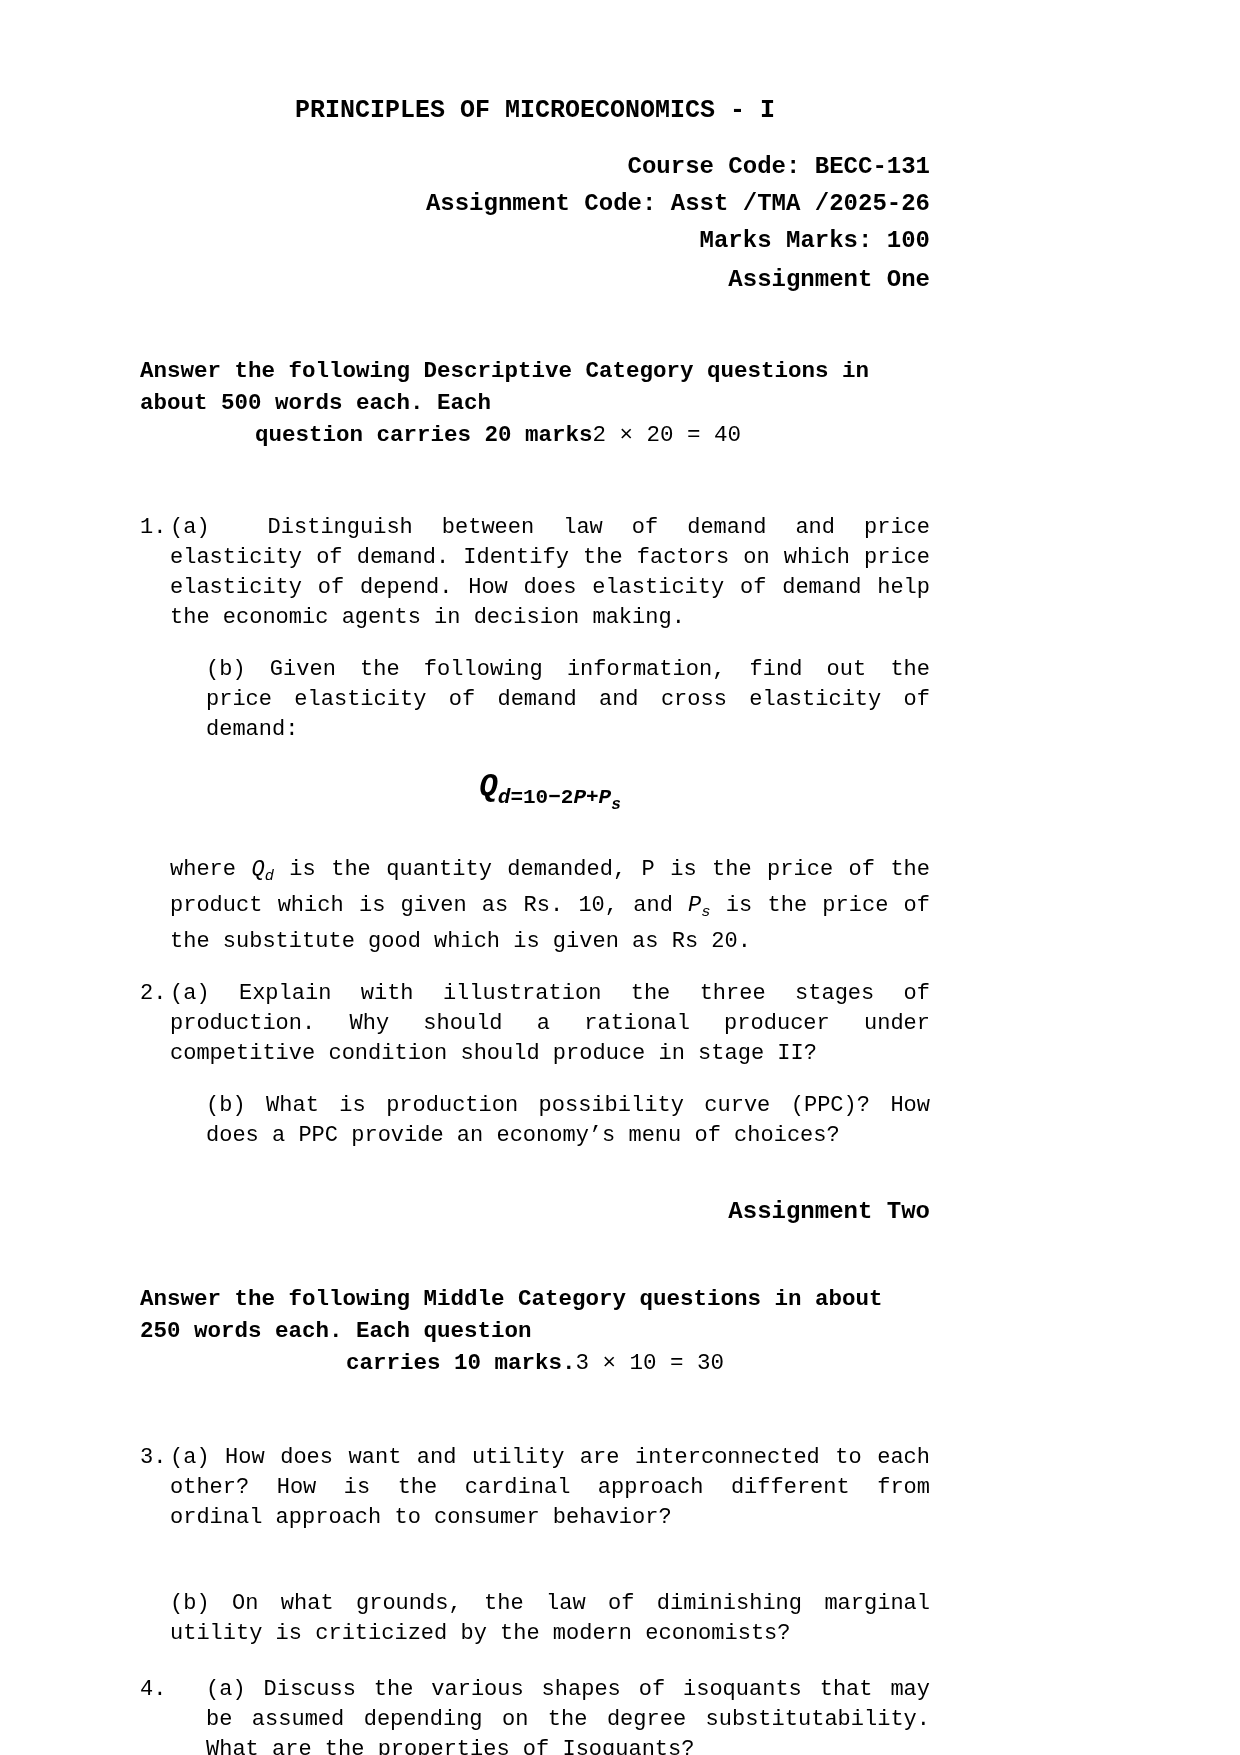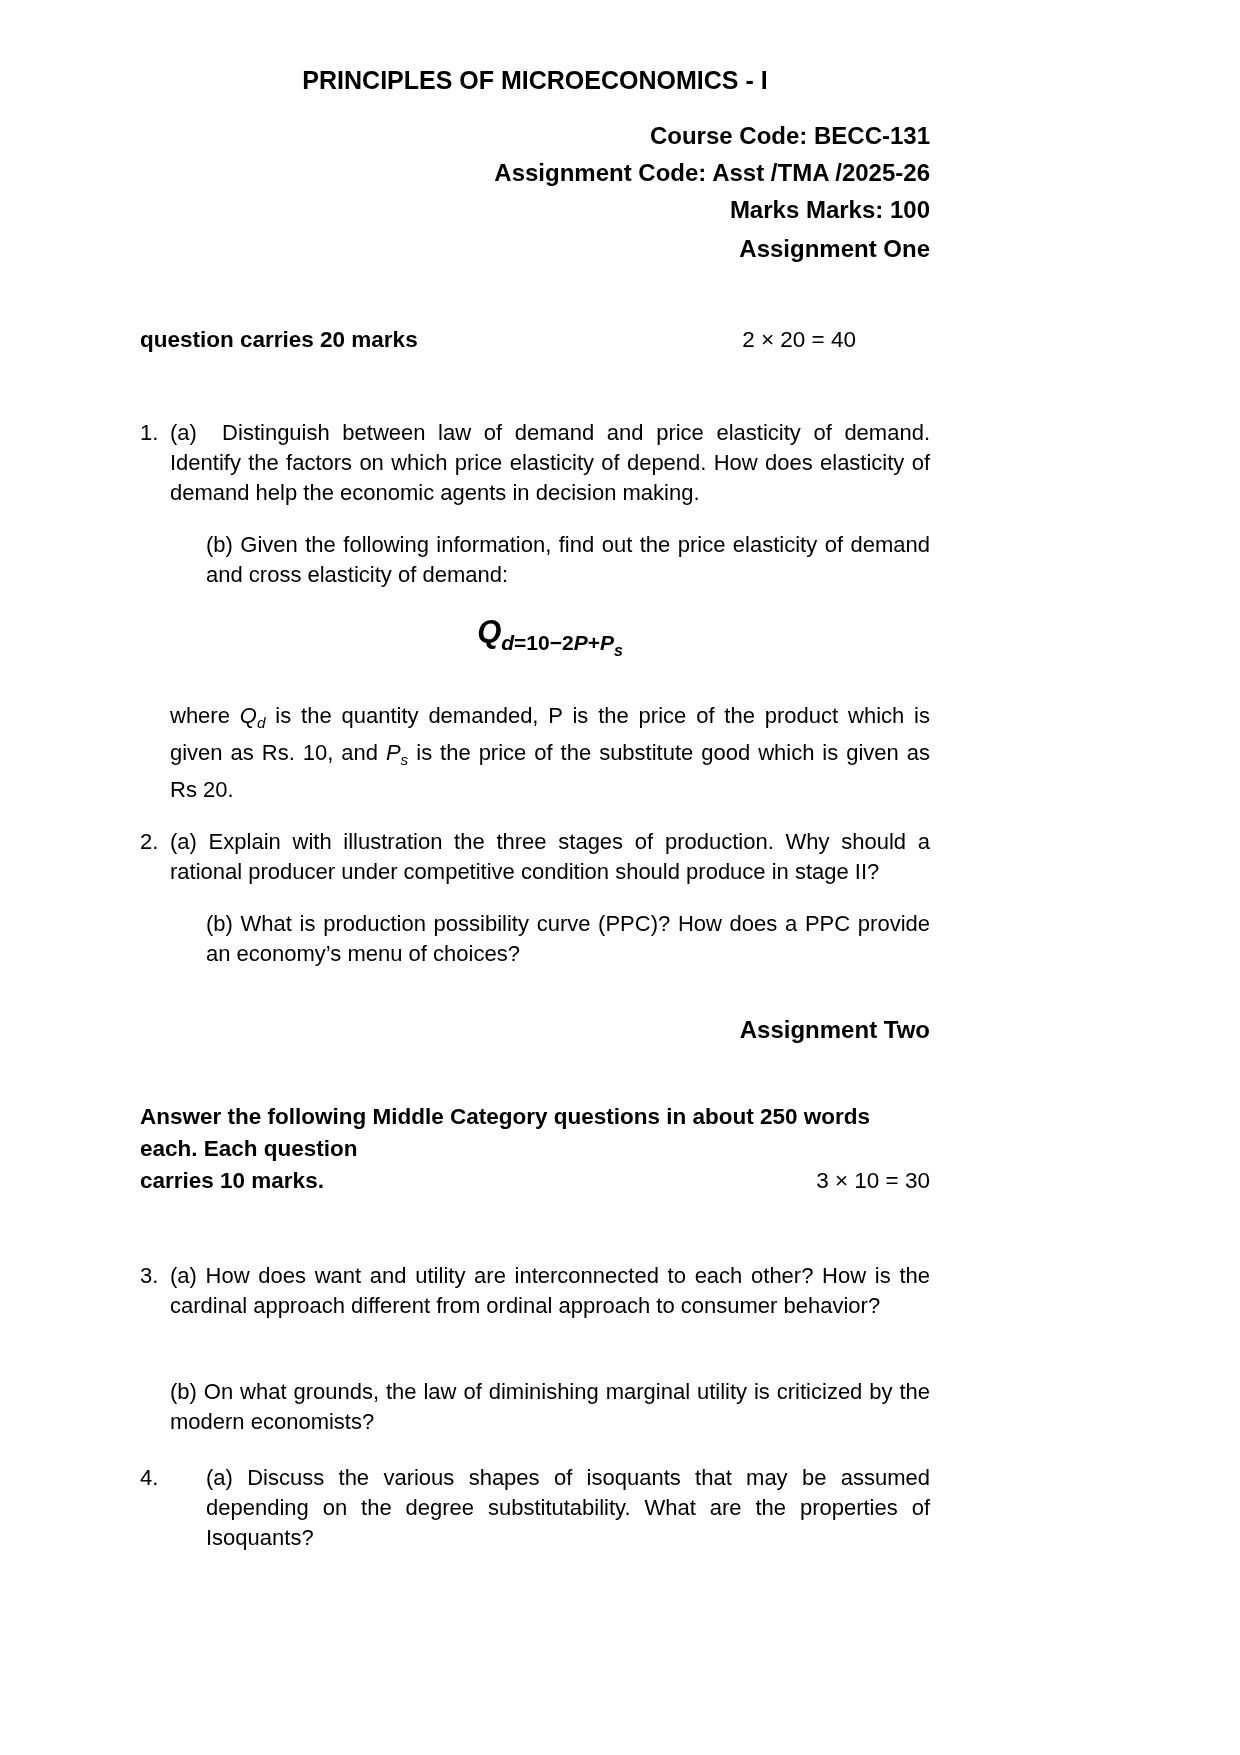--- a/index.html
+++ b/index.html
@@ -7,22 +7,22 @@
     padding: 0;
     background: #ffffff;
   }
   .page {
     position: relative;
     width: 1080px;
     height: 1755px;
     box-sizing: border-box;
     background: #ffffff;
     color: #000000;
-    font-family: Liberation Sans, sans-serif;
-    padding: 65px 150px 0 140px;
+    font-family: Liberation Mono, monospace;
+    padding: 96px 150px 0 140px;
     overflow: hidden;
   }
   .doc-title {
     text-align: center;
     font-weight: bold;
     font-size: 25px;
     line-height: 30px;
   }
   .header-block {
     margin-top: 22px;
@@ -41,21 +41,21 @@
   .heading-two { margin-top: 46px; }
   .instruction {
     font-weight: bold;
     font-size: 22.5px;
     line-height: 32px;
   }
   .instruction-one { margin-top: 60px; }
   .instruction-two { margin-top: 56px; }
   .instruction-row {
     display: flex;
-    justify-content: space-between;
+    justify-content: center;
     align-items: baseline;
   }
   .marks-value {
     font-weight: normal;
     font-size: 22.5px;
     white-space: pre;
   }
   .marks-offset { margin-right: 74px; }
   .questions-one { margin-top: 62px; }
   .questions-two { margin-top: 64px; }
@@ -116,20 +116,21 @@
 
   <div class="header-block">
     <div>Course Code: BECC-131</div>
     <div>Assignment Code: Asst /TMA /2025-26</div>
     <div>Marks Marks: 100</div>
   </div>
 
   <div class="section-heading heading-one">Assignment One</div>
 
   <div class="instruction instruction-one">
+    <div>Answer the following Descriptive Category questions in about 500 words each. Each</div>
     <div class="instruction-row">
       <span>question carries 20 marks</span>
       <span class="marks-value marks-offset">2 × 20 = 40</span>
     </div>
   </div>
 
   <div class="questions-one">
 
     <div class="q-item">
       <span class="q-num">1.</span>

